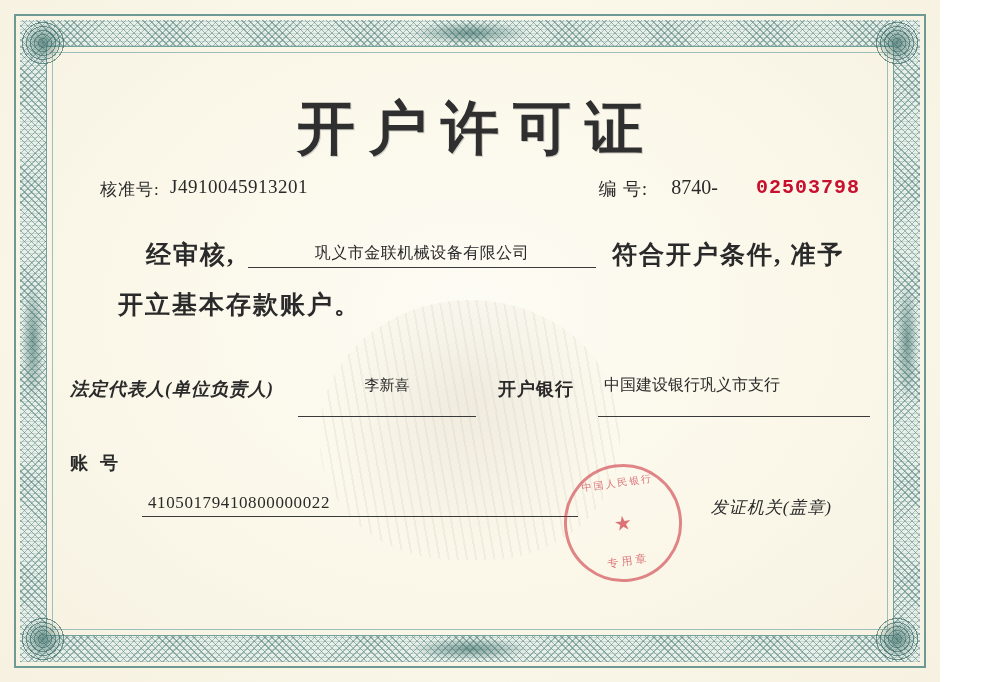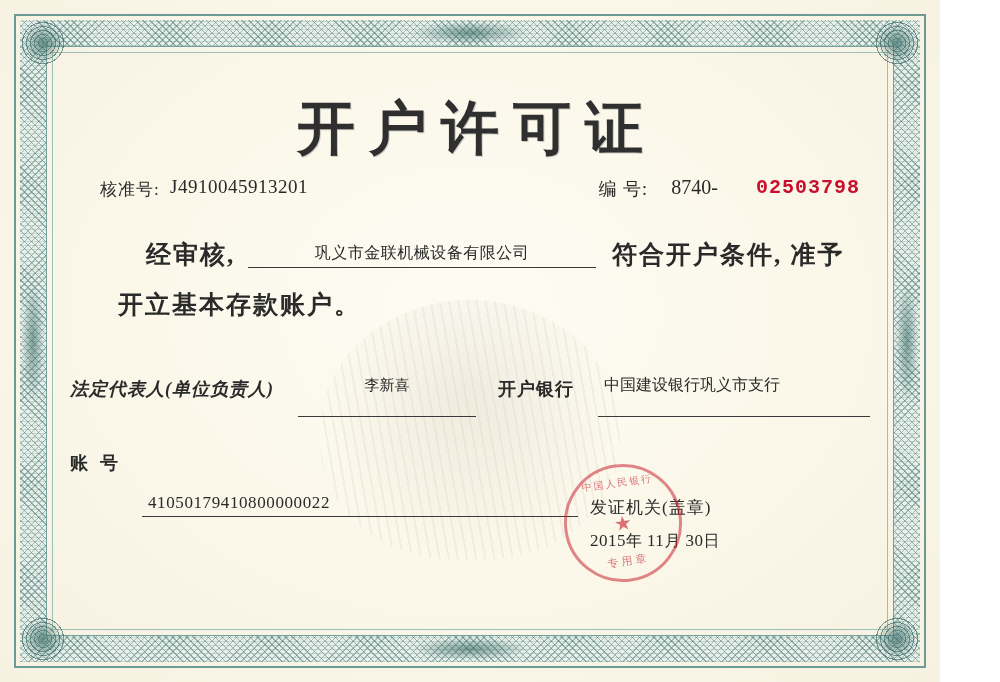--- a/index.html
+++ b/index.html
@@ -303,26 +303,27 @@
   }
   .acct-value {
     font-family: "Liberation Serif", serif;
     font-size: 17px;
     font-weight: normal;
     letter-spacing: 0.6px;
   }
 
   .issuer-block {
     position: absolute;
-    right: 20px;
+    right: 38px;
     top: 430px;
     width: 260px;
-    text-align: left;
+    text-align: right;
     font-size: 17px;
     letter-spacing: 1px;
+    font-style: italic;
   }
   .issuer-line {
     margin-bottom: 12px;
   }
   .issue-date {
     font-size: 16px;
     letter-spacing: 0.5px;
   }
   .issue-date .num {
     font-family: "Liberation Serif", serif;
@@ -426,25 +427,20 @@
 
     <div class="row-account">
       <span class="acct-label">账号</span>
       <span class="acct-blank">
         <span class="acct-value">41050179410800000022</span>
       </span>
     </div>
 
     <div class="issuer-block">
       <div class="issuer-line">发证机关(盖章)</div>
-      <div class="issue-date">
-        <span class="num">2015</span><span>年</span>
-        <span class="num">11</span><span>月</span>
-        <span class="num">30</span><span>日</span>
-      </div>
     </div>
 
     <div class="seal">
       <div class="seal-arc">中国人民银行</div>
       <div class="seal-star">★</div>
       <div class="seal-bottom">专用章</div>
     </div>
 
   </div>
 </div>

